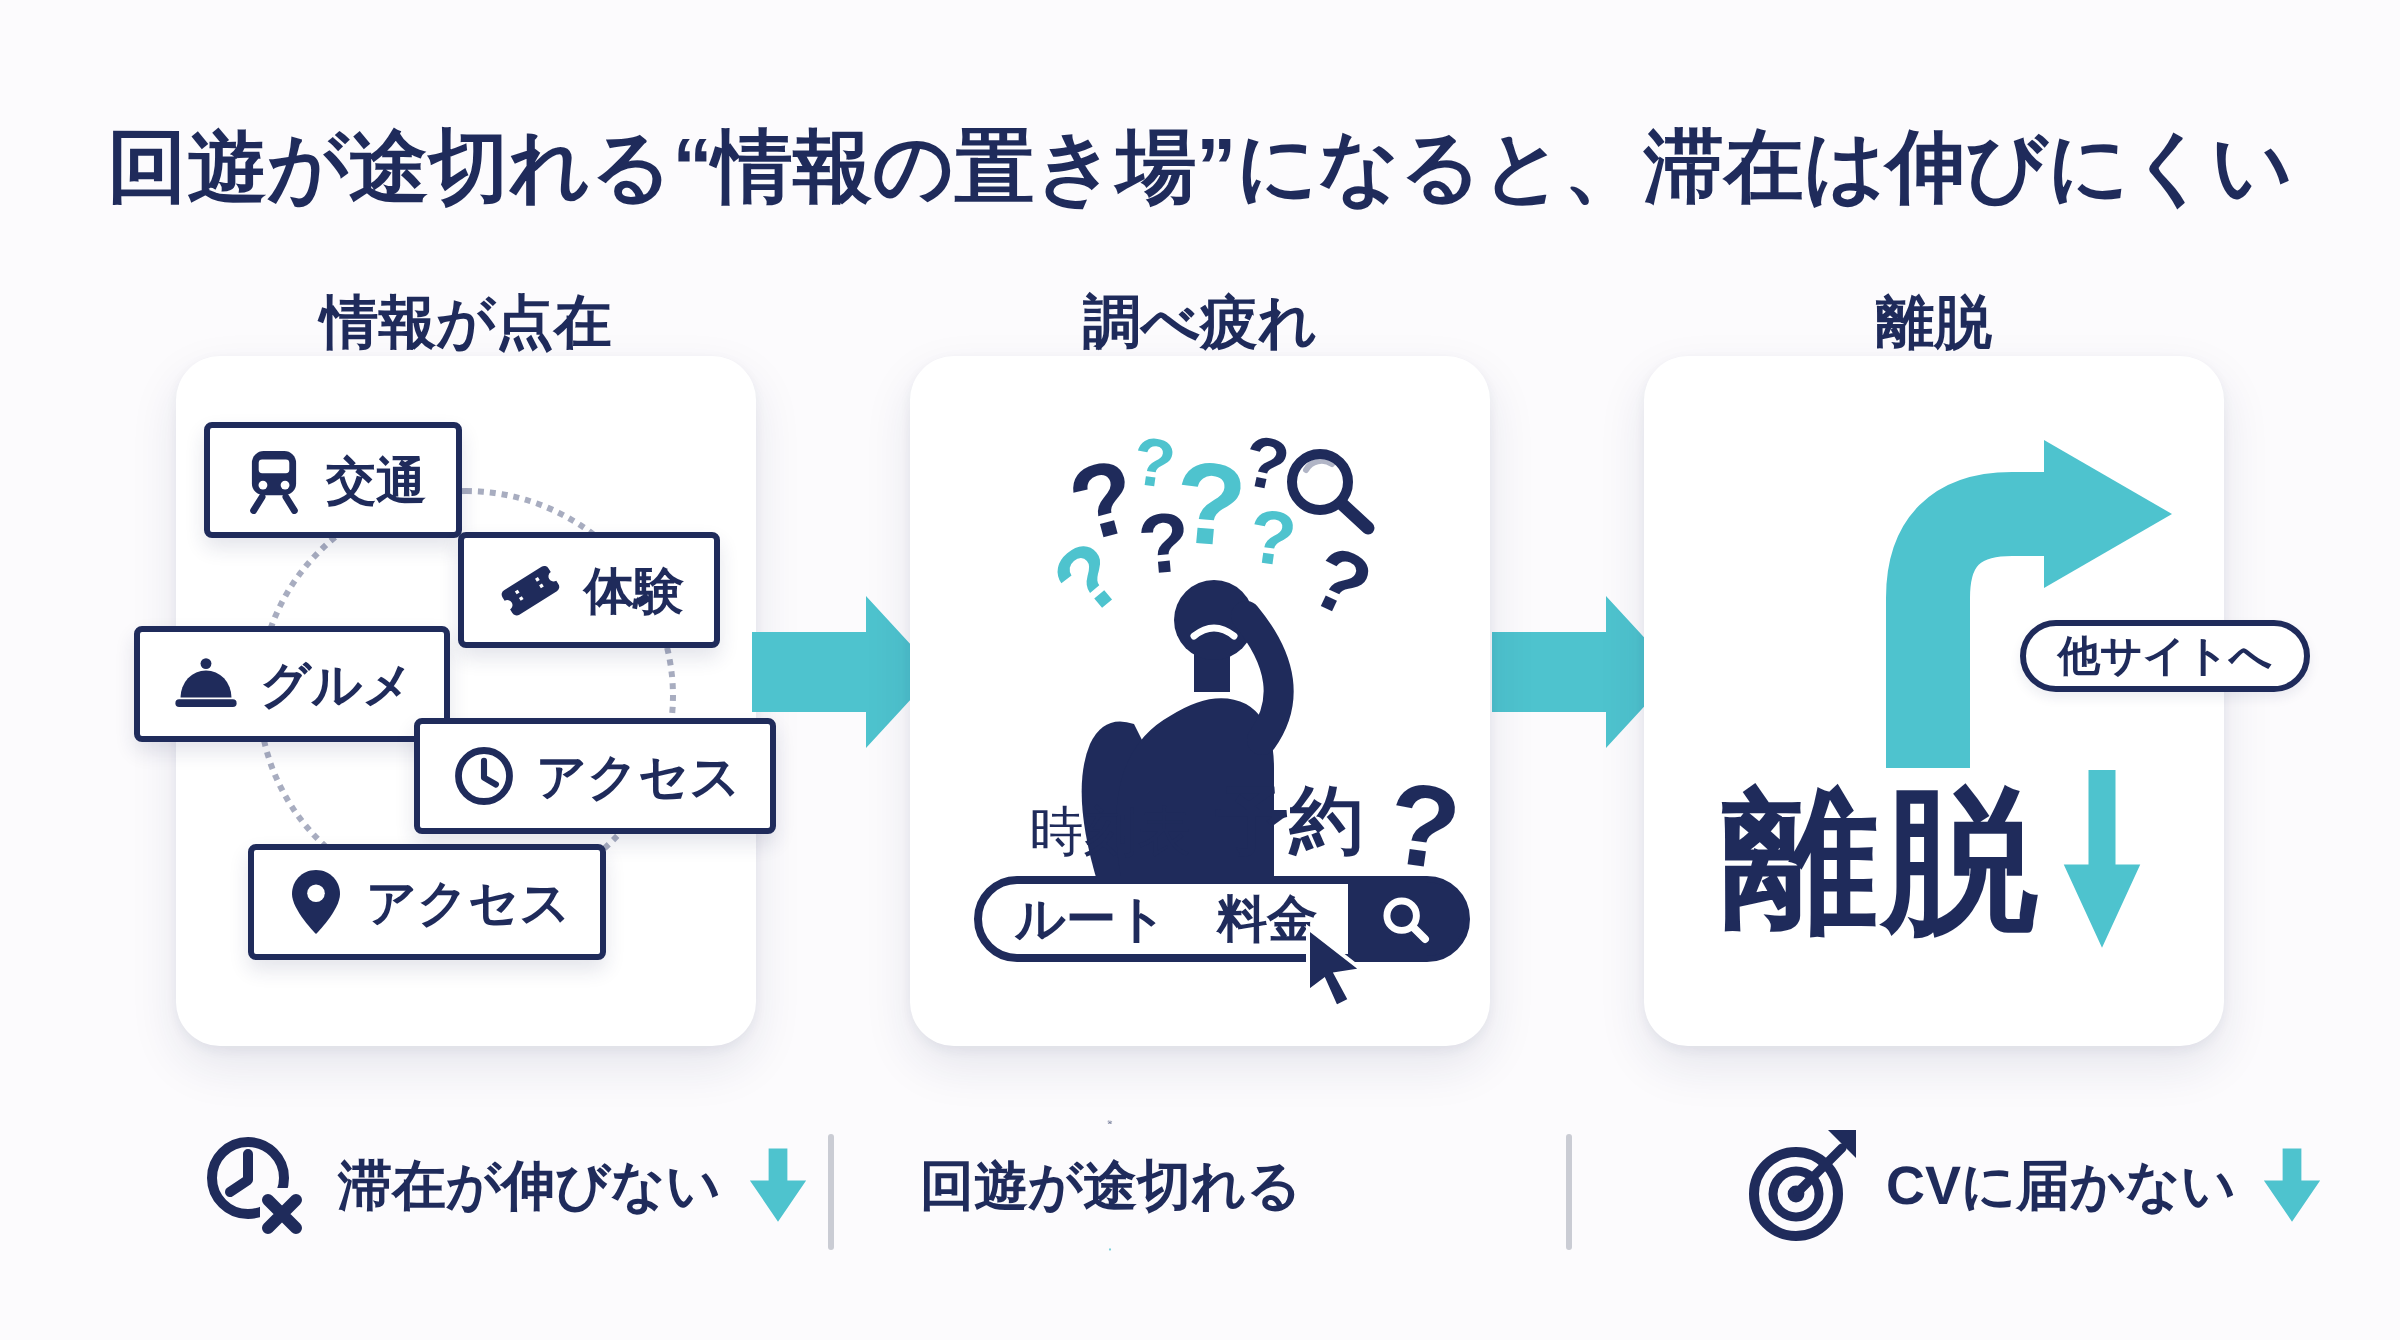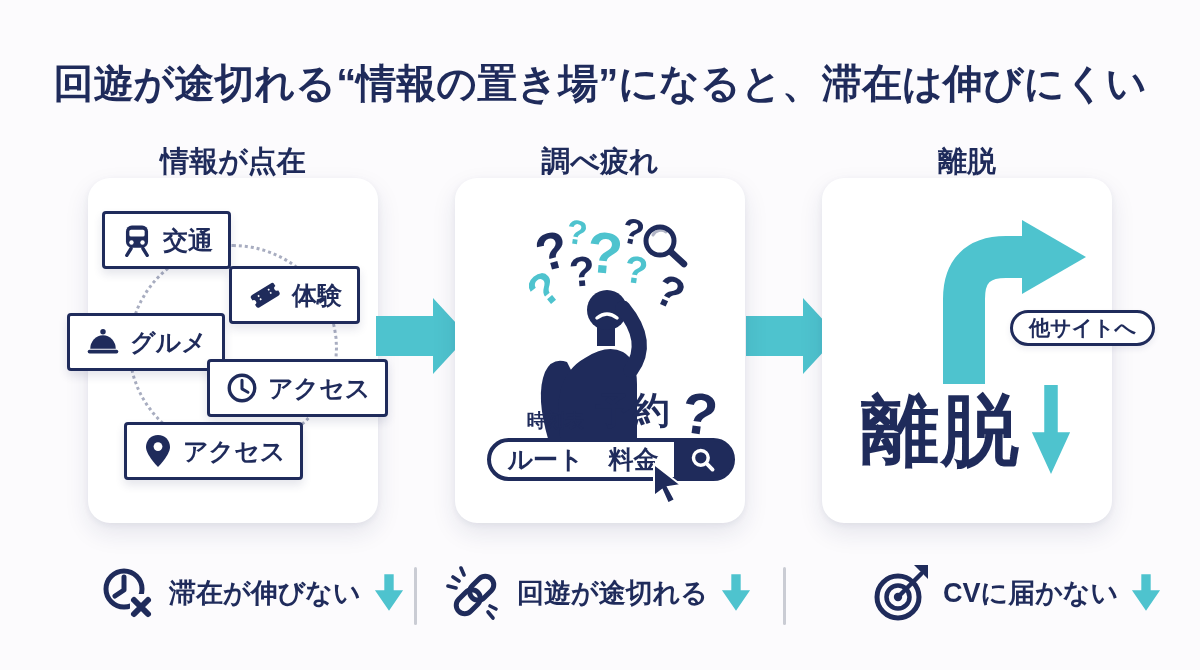--- a/index.html
+++ b/index.html
@@ -44,21 +44,21 @@
   .q3{left:150px;top:75px;font-size:58px;transform:translate(-50%,-50%) rotate(5deg);}
   .q4{left:178px;top:54px;font-size:36px;transform:translate(-50%,-50%) rotate(12deg);}
   .q5{left:127px;top:94px;font-size:42px;transform:translate(-50%,-50%) rotate(-5deg);}
   .q6{left:181px;top:92px;font-size:38px;transform:translate(-50%,-50%) rotate(8deg);}
   .q7{left:89px;top:111px;font-size:46px;transform:translate(-50%,-50%) rotate(-40deg);}
   .q8{left:215px;top:114px;font-size:44px;transform:translate(-50%,-50%) rotate(25deg);}
   .magnifier{position:absolute;left:184px;top:42px;}
   .person{position:absolute;left:78px;top:100px;}
   .kw-row{position:absolute;left:0;width:100%;top:178px;height:82px;
     display:flex;justify-content:center;align-items:flex-end;gap:12px;}
-  .kw-timetable{font-size:19px;font-weight:700;padding-bottom:4px;padding-left:44px;}
+  .kw-timetable{font-size:27px;font-weight:400;padding-bottom:4px;padding-left:44px;}
   .kw-reserve{font-size:37px;font-weight:900;padding-bottom:2px;}
   .kw-q{font-size:58px;font-weight:900;line-height:.85;transform:rotate(8deg);}
   .searchbar{position:absolute;left:32px;top:260px;width:248px;height:43px;
     background:#fff;border:4px solid var(--navy);border-radius:23px;}
   .search-terms{position:absolute;left:0;right:56px;top:0;bottom:0;
     display:flex;align-items:center;justify-content:center;
     font-size:25px;font-weight:800;color:var(--navy);}
   .search-btn{position:absolute;right:-1px;top:-1px;bottom:-1px;width:58px;
     background:var(--navy);border-radius:0 20px 20px 0;
     display:flex;align-items:center;justify-content:center;}
@@ -69,21 +69,21 @@
   .pill{position:absolute;left:188px;top:132px;height:36px;padding:11px 16px;
     background:#fff;border:3px solid var(--navy);border-radius:20px;
     display:flex;align-items:center;font-size:21px;font-weight:800;
     color:var(--navy);white-space:nowrap;box-shadow:0 3px 6px rgba(31,43,91,.08);}
   .big-exit{position:absolute;left:0;right:0;top:204px;height:96px;
     display:flex;align-items:center;justify-content:center;gap:8px;}
   .big-exit-text{font-size:78px;font-weight:900;color:var(--navy);letter-spacing:2px;line-height:1;}
 
   
   .footer-item{position:absolute;top:560px;height:66px;display:flex;align-items:center;gap:13px;}
-  .f1{left:100px;} .f2{left:446px;} .f3{left:872px;}
+  .f1{left:100px;} .f2{left:460px;flex-direction:column;} .f3{left:872px;}
   .footer-label{font-size:27px;font-weight:900;color:var(--navy);white-space:nowrap;}
   .footer-divider{position:absolute;top:567px;width:3px;height:58px;
     background:var(--divider);border-radius:2px;}
   .d1{left:414px;} .d2{left:783px;}
 </style>
 </head>
 <body>
 
 <div class="canvas">
 

